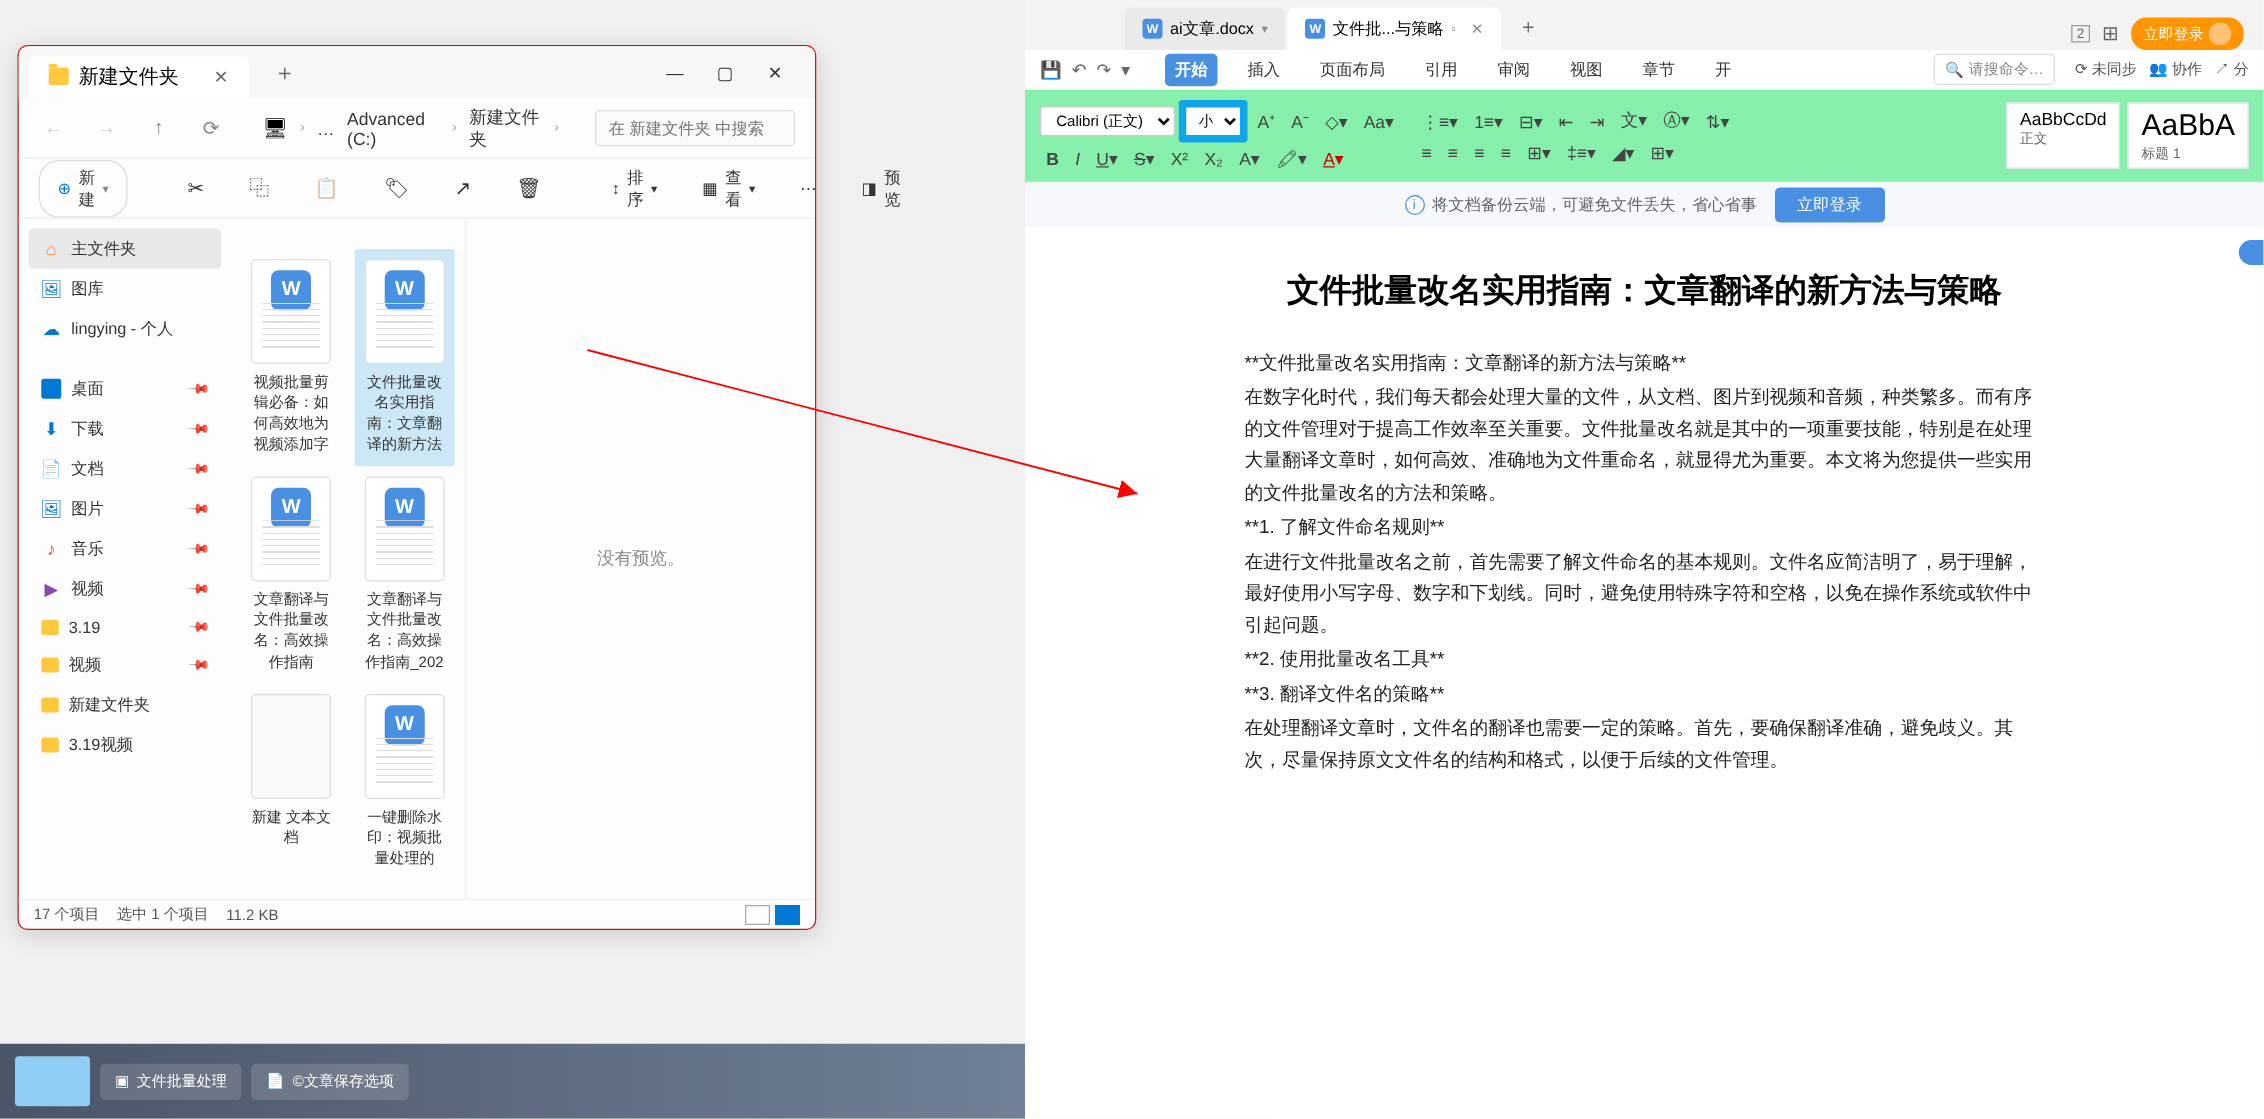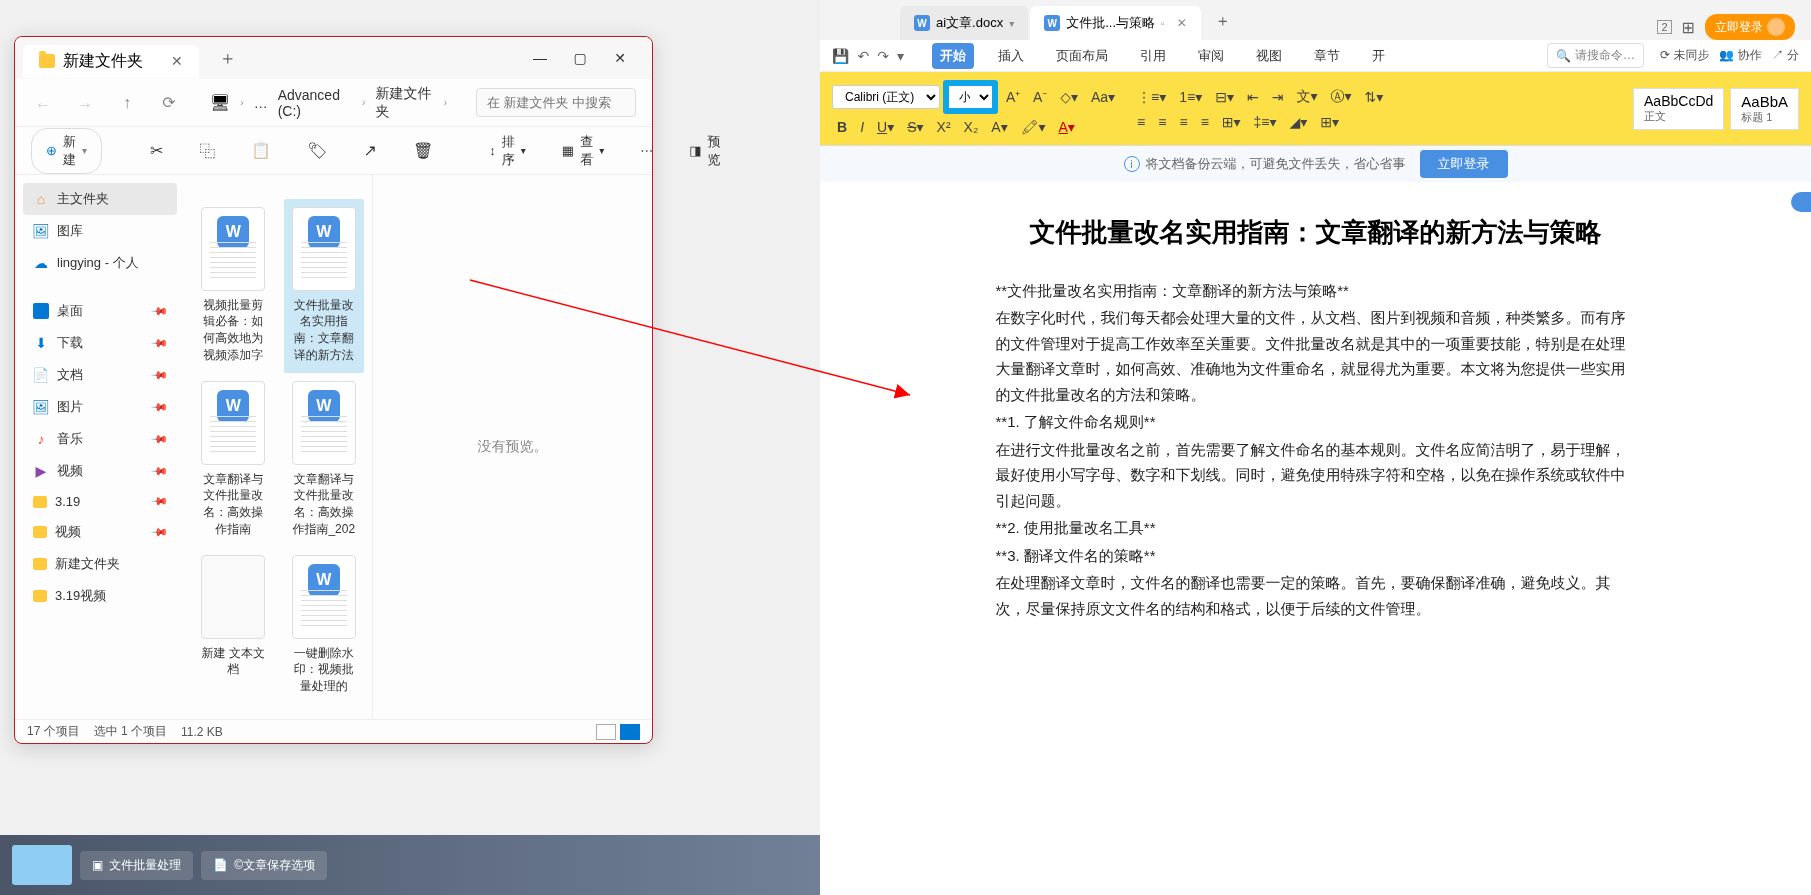--- a/index.html
+++ b/index.html
@@ -73,21 +73,21 @@
 .login-btn { background: #FF9500; color: #fff; padding: 4px 10px; border-radius: 12px; font-size: 12px; display: flex; align-items: center; gap: 4px; }
 .avatar-circle { width: 18px; height: 18px; background: #ffc078; border-radius: 50%; }
 
 .wps-ribbon-tabs { height: 32px; display: flex; align-items: center; padding: 0 12px; gap: 16px; font-size: 13px; background: #fff; border-bottom: 1px solid #eee; }
 .ribbon-tab { padding: 4px 8px; cursor: pointer; color: #333; }
 .ribbon-tab.active { background: #4A90E2; color: #fff; border-radius: 4px; font-weight: bold; }
 .ribbon-qat { display: flex; gap: 8px; margin-right: 12px; color: #666; font-size: 14px; }
 .ribbon-search { margin-left: auto; display: flex; align-items: center; gap: 4px; padding: 3px 8px; border: 1px solid #ddd; border-radius: 4px; font-size: 12px; color: #888; }
 .ribbon-right { display: flex; gap: 10px; font-size: 12px; color: #555; }
 
-.wps-ribbon { height: 74px; display: flex; align-items: center; padding: 4px 12px; gap: 4px; border-bottom: 1px solid #ddd; background: #fde047; }
+.wps-ribbon { height: 74px; display: flex; align-items: center; padding: 4px 12px; gap: 4px; border-bottom: 1px solid #ddd; background: #86efac; }
 .font-select { padding: 3px 8px; border: 1px solid #ccc; border-radius: 3px; font-size: 12px; min-width: 100px; background: #fff; }
 .size-select { padding: 3px 6px; border: 6px solid #0ea5e9; border-radius: 3px; font-size: 12px; width: 55px; background: #fff; }
 .rb-btn { padding: 3px 5px; font-size: 14px; color: #444; cursor: pointer; }
 .rb-group { display: flex; flex-direction: column; gap: 2px; }
 .rb-row { display: flex; align-items: center; gap: 3px; }
 .style-box { border: 1px solid #ddd; padding: 4px 10px; text-align: left; background: #fff; }
 .style-box .preview { font-size: 14px; }
 .style-box .label { font-size: 11px; color: #666; }
 
 .wps-banner { height: 36px; display: flex; align-items: center; justify-content: center; gap: 14px; background: #f5f8fc; font-size: 13px; }
@@ -416,21 +416,21 @@
         <span class="rb-btn">◢▾</span>
         <span class="rb-btn">⊞▾</span>
       </div>
     </div>
     <div style="margin-left:auto;display:flex;gap:6px">
       <div class="style-box">
         <div class="preview">AaBbCcDd</div>
         <div class="label">正文</div>
       </div>
       <div class="style-box">
-        <div class="preview" style="font-size:15px">AaBbA</div>
+        <div class="preview" style="font-size:24px">AaBbA</div>
         <div class="label">标题 1</div>
       </div>
     </div>
   </div>
 
   <div class="wps-banner">
     <div class="info">
       <span class="info-icon">i</span>
       <span>将文档备份云端，可避免文件丢失，省心省事</span>
     </div>

